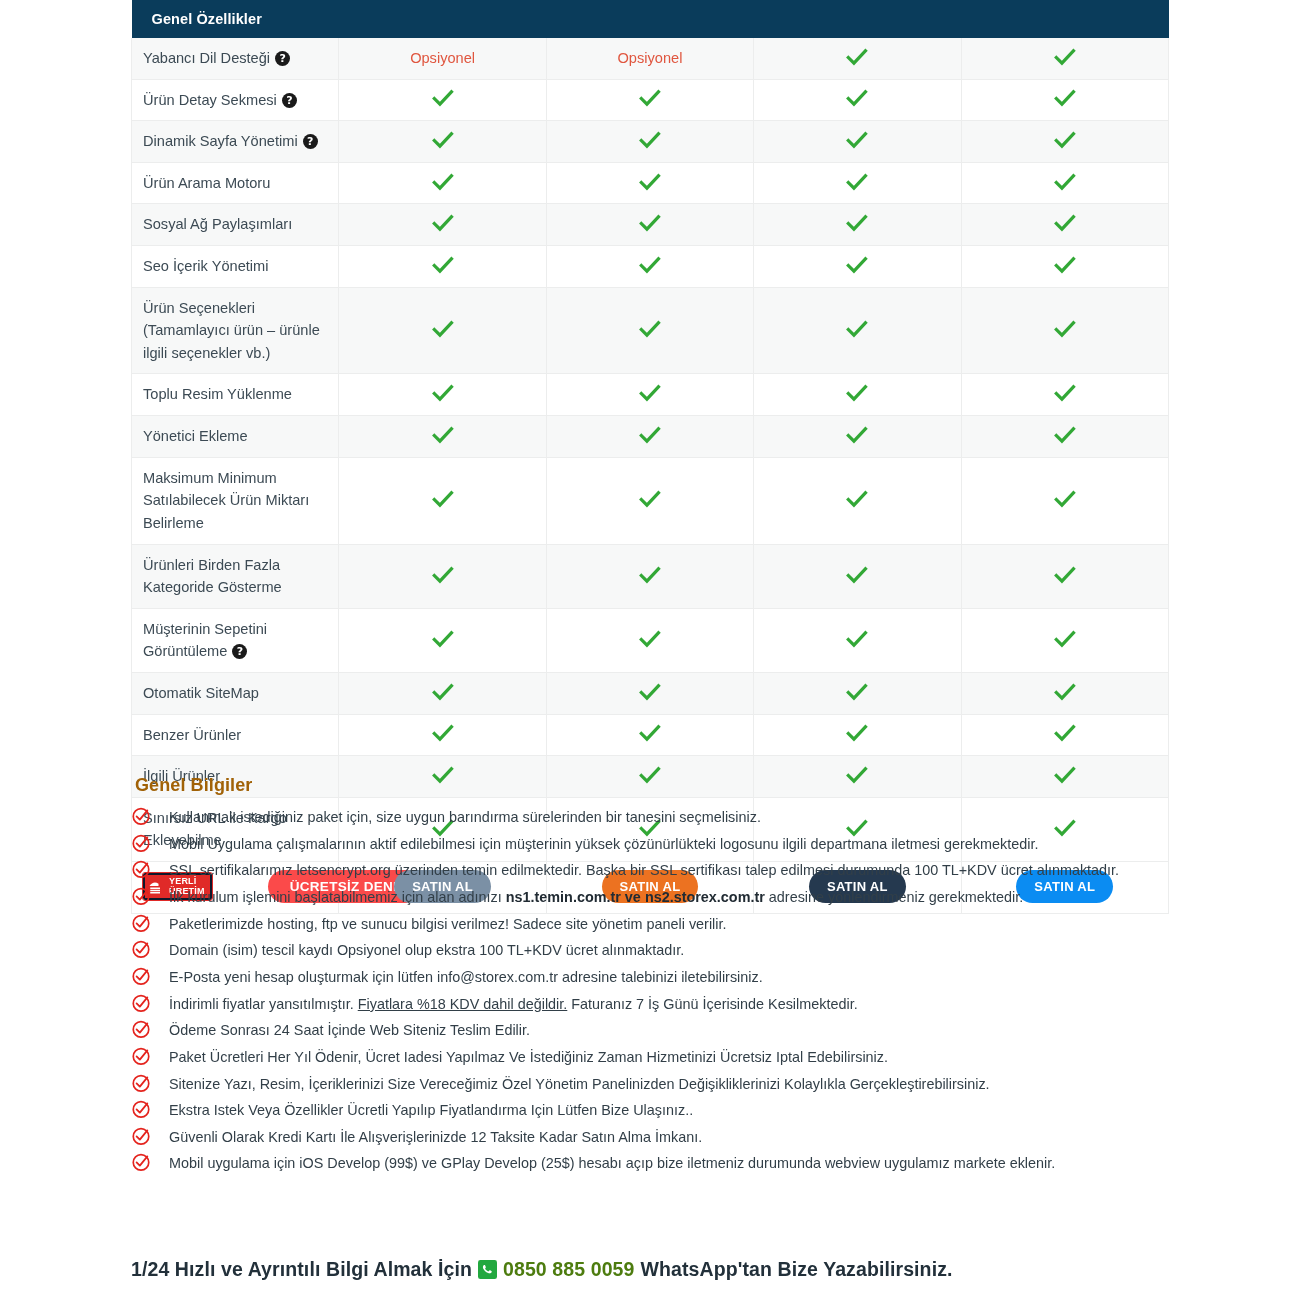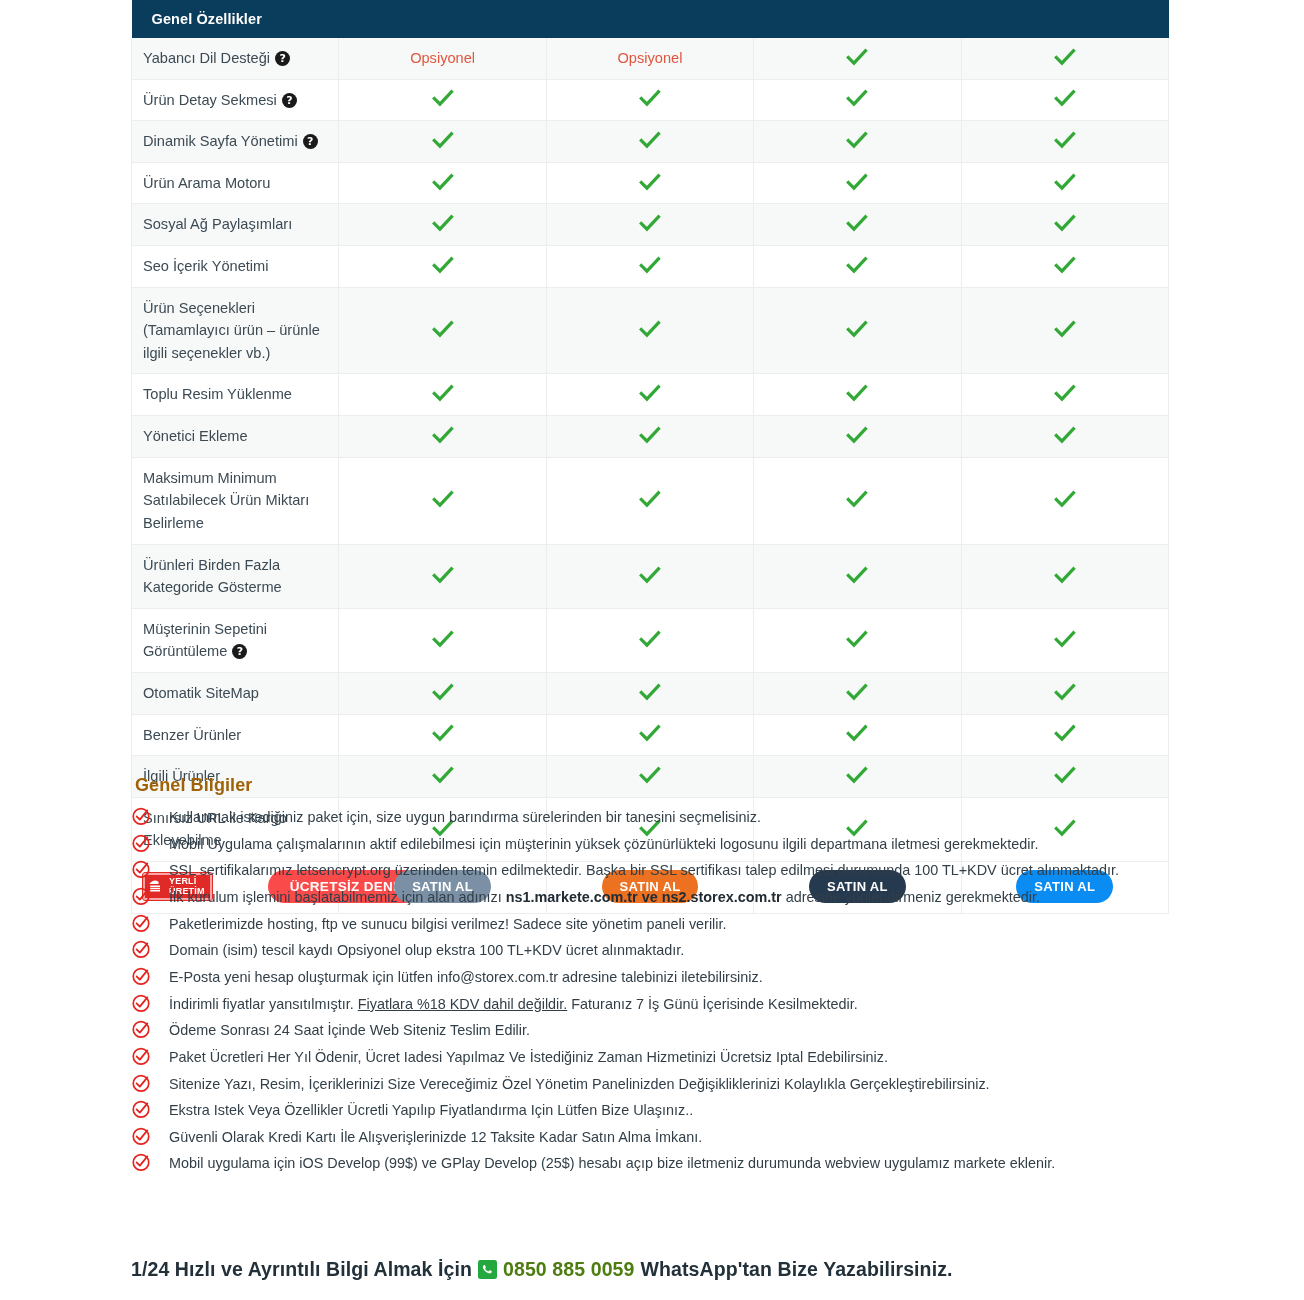--- a/index.html
+++ b/index.html
@@ -75,24 +75,24 @@
   
   .btn-row td {
     background: #ffffff !important;
     padding: 8px 0 10px 0;
     text-align: center;
     border-bottom: 1px solid #eceded;
   }
   .btn-row td.feat { padding-left: 11px; text-align: left; }
   .yerli {
     display: inline-flex;
-    align-items: flex-start;
+    align-items: flex-end;
     gap: 3px;
     background: #e02a28;
-    border: 2px solid #fca5a5;
+    border: 2px solid #0f172a;
     outline: 1px solid #e02a28;
     padding: 2px 5px 2px 3px;
     border-radius: 2px;
   }
   .yerli .yt {
     color: #ffffff;
     font-size: 9px;
     font-weight: bold;
     line-height: 9.5px;
     letter-spacing: .2px;
@@ -445,21 +445,21 @@
             <circle cx="12" cy="12.5" r="9.3" fill="none" stroke="#e4231d" stroke-width="2"></circle>
             <path d="M6.7 12.4 L10.6 16.4 L19.6 5.2" fill="none" stroke="#e4231d" stroke-width="2.1" stroke-linecap="round" stroke-linejoin="round"></path>
           </svg>
           <span><span>SSL sertifikalarımız letsencrypt.org üzerinden temin edilmektedir. Başka bir SSL sertifikası talep edilmesi durumunda 100 TL+KDV ücret alınmaktadır.</span></span>
         </li>
         <li>
           <svg class="bullet" viewBox="0 0 24 24" aria-hidden="true">
             <circle cx="12" cy="12.5" r="9.3" fill="none" stroke="#e4231d" stroke-width="2"></circle>
             <path d="M6.7 12.4 L10.6 16.4 L19.6 5.2" fill="none" stroke="#e4231d" stroke-width="2.1" stroke-linecap="round" stroke-linejoin="round"></path>
           </svg>
-          <span><span>İlk kurulum işlemini başlatabilmemiz için alan adınızı </span><b>ns1.markete.com.tr ve ns2.storex.com.tr</b><span> adresine yönlendirmeniz gerekmektedir.</span></span>
+          <span><span>İlk kurulum işlemini başlatabilmemiz için alan adınızı </span><b>ns1.temin.com.tr ve ns2.storex.com.tr</b><span> adresine yönlendirmeniz gerekmektedir.</span></span>
         </li>
         <li>
           <svg class="bullet" viewBox="0 0 24 24" aria-hidden="true">
             <circle cx="12" cy="12.5" r="9.3" fill="none" stroke="#e4231d" stroke-width="2"></circle>
             <path d="M6.7 12.4 L10.6 16.4 L19.6 5.2" fill="none" stroke="#e4231d" stroke-width="2.1" stroke-linecap="round" stroke-linejoin="round"></path>
           </svg>
           <span><span>Paketlerimizde hosting, ftp ve sunucu bilgisi verilmez! Sadece site yönetim paneli verilir.</span></span>
         </li>
         <li>
           <svg class="bullet" viewBox="0 0 24 24" aria-hidden="true">

